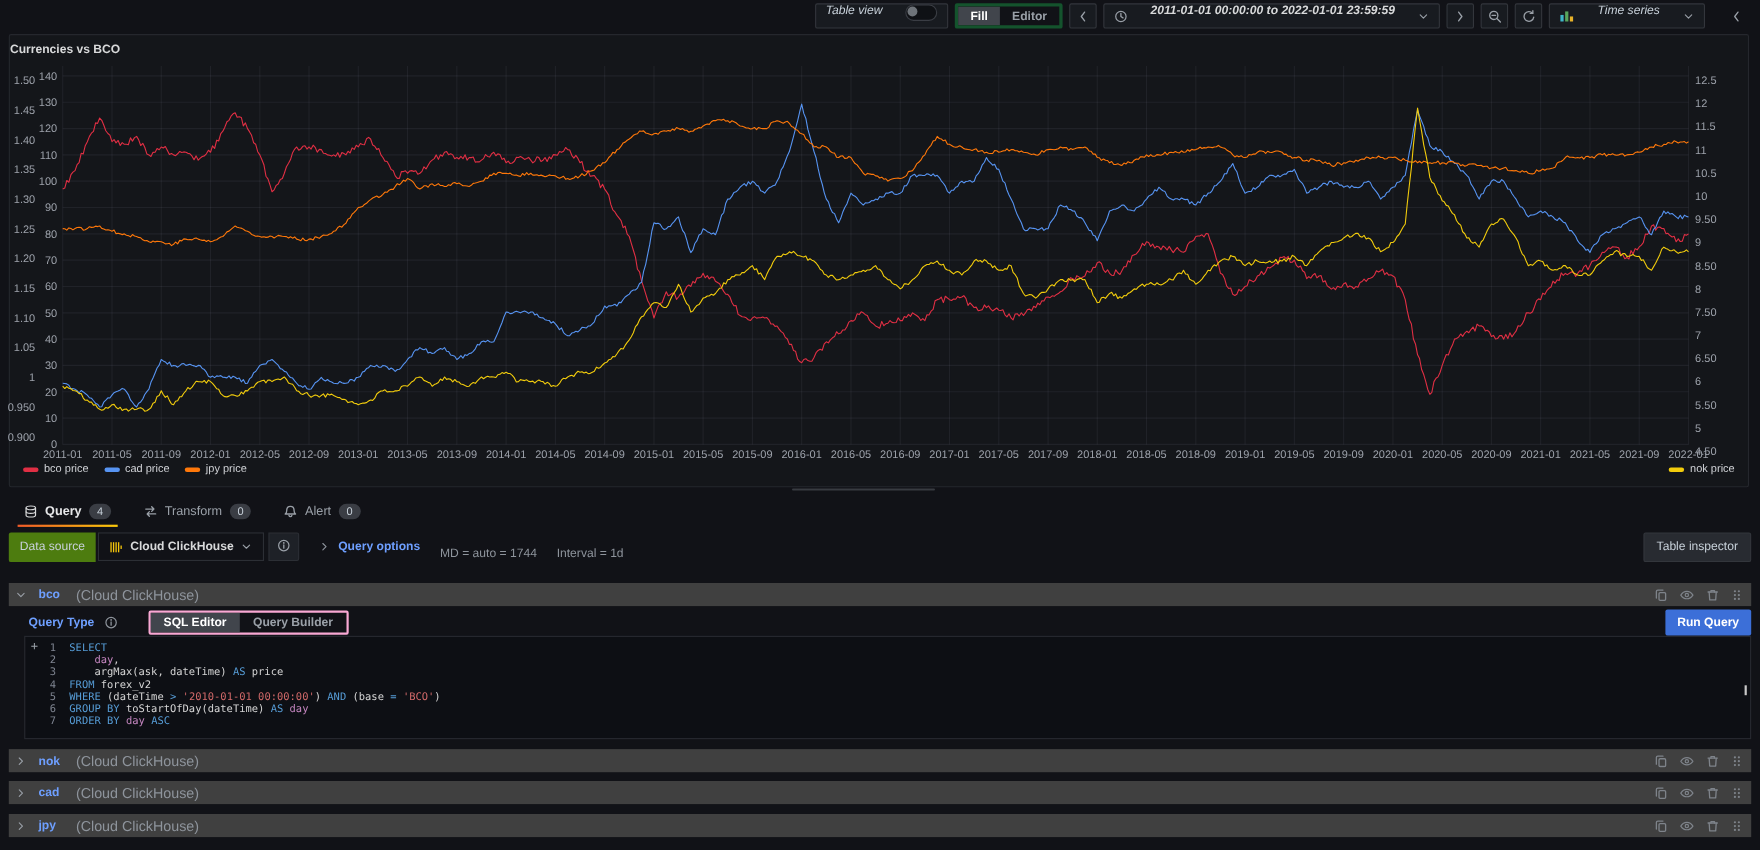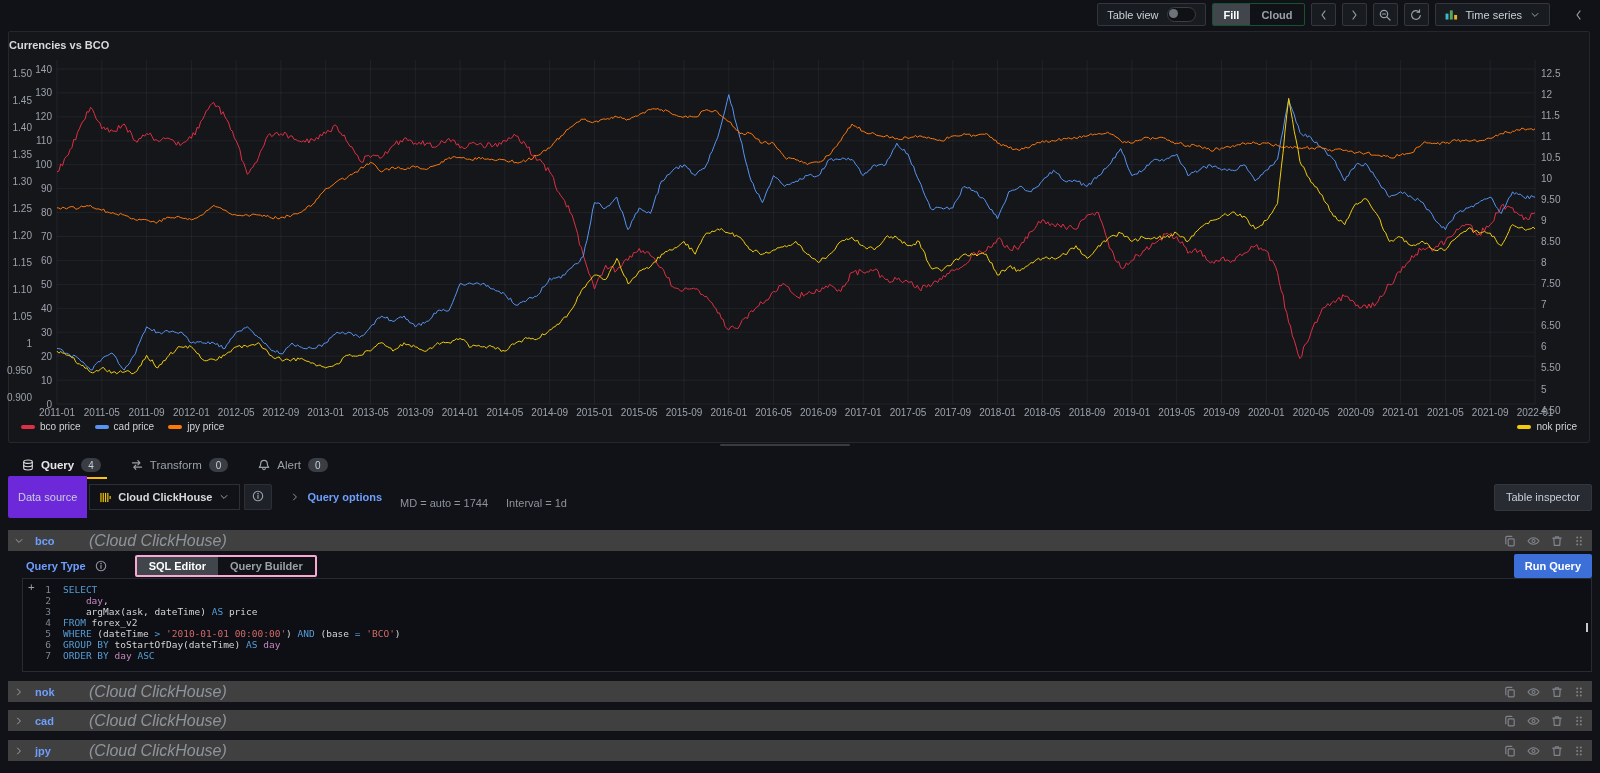--- a/index.html
+++ b/index.html
@@ -4,27 +4,27 @@
 <style>
   html,body{margin:0;padding:0;}
   body{
     width:1600px;height:773px;position:relative;overflow:hidden;
     background:#111217;color:#d8d9da;
     font-family:"Liberation Sans","DejaVu Sans",sans-serif;
     -webkit-font-smoothing:antialiased;
   }
   
   .topbar{position:absolute;top:0;left:0;right:0;height:29px;display:flex;align-items:center;justify-content:flex-end;gap:6px;padding:0 9px;}
-  .tb-box{display:flex;align-items:center;gap:8px;height:23px;padding:0 9px;background:#181b20;border:1px solid #33363c;border-radius:2px;font-size:11px;color:#c7d0d9;box-sizing:border-box;}
+  .tb-box{display:flex;gap:21px;height:23px;padding:0 9px;background:#181b20;border:1px solid #33363c;border-radius:2px;font-size:11px;color:#c7d0d9;box-sizing:border-box;font-style:italic;}
   .tb-btn{width:25px;justify-content:center;padding:0;}
   .tb-box .icon{display:flex;align-items:center;color:#9aa0a8;}
   .tr-text{font-weight:600;color:#d8d9da;white-space:nowrap;}
   .toggle{width:27px;height:13px;border-radius:8px;background:#0f1115;border:1px solid #3a3d44;position:relative;display:inline-block;}
   .toggle .knob{position:absolute;left:1px;top:1px;width:9px;height:9px;border-radius:50%;background:#6e7379;}
-  .seg{display:flex;height:23px;border:1px solid #14532d;border-radius:2px;overflow:hidden;font-size:11px;box-sizing:border-box;}
+  .seg{display:flex;height:23px;border:3px solid #14532d;border-radius:2px;overflow:hidden;font-size:11px;box-sizing:border-box;}
   .seg .on{background:#41454c;color:#fff;font-weight:700;padding:0 11px;display:flex;align-items:center;}
   .seg .off{color:#9aa0a8;padding:0 11px;display:flex;align-items:center;font-weight:600;}
   .tb-collapse{margin-left:10px;border:none;background:transparent;}
   
   .panel{position:absolute;left:8px;top:31px;width:1582px;height:412px;background:#14161a;border:1px solid #25272d;border-radius:2px;box-sizing:border-box;}
   .panel-title{position:absolute;top:7px;left:0;right:0;text-align:left;font-size:11px;font-weight:700;color:#d8d9da;}
   #chart{position:absolute;left:0;top:0;width:1600px;height:450px;pointer-events:none;}
   #chart text{font-family:"Liberation Sans","DejaVu Sans",sans-serif;font-size:10px;fill:#9da2ab;}
   .legend{position:absolute;top:389px;left:12px;right:10px;display:flex;align-items:center;font-size:10px;color:#d0d2d6;font-weight:500;}
   .legend-right{margin-left:auto;display:flex;}
@@ -36,34 +36,34 @@
   
   .tabbar{position:absolute;top:451px;left:10px;display:flex;gap:6px;height:28px;align-items:center;}
   .tab{display:flex;align-items:center;gap:7px;padding:0 12px;font-size:11.5px;color:#9aa0a8;position:relative;height:28px;cursor:default;}
   .tab .icon{display:flex;align-items:center;color:#9aa0a8;}
   .tab.active{color:#e6e7e9;font-weight:700;}
   .tab.active .icon{color:#d8d9da;}
   .tab.active::after{content:"";position:absolute;left:6px;right:6px;bottom:0;height:2px;background:linear-gradient(90deg,#f05a28,#fbca0a);}
   .badge{background:#3a3d44;color:#c7d0d9;font-size:10px;border-radius:9px;padding:1.5px 7px;font-weight:400;}
   
   .ds-row{position:absolute;top:484px;left:8px;right:8px;height:26px;display:flex;align-items:center;font-size:11px;}
-  .ds-label{background:#6d28d9;height:42px;display:flex;align-items:center;padding:0 10px;color:#c7d0d9;border-radius:2px 0 0 2px;font-weight:500;}
+  .ds-label{background:#4d7c0f;height:27px;display:flex;align-items:center;padding:0 10px;color:#c7d0d9;border-radius:2px 0 0 2px;font-weight:500;}
   .ds-picker{display:flex;align-items:center;gap:7px;height:26px;padding:0 10px;background:#111217;border:1px solid #2c2f35;margin-left:2px;color:#d8d9da;font-weight:600;box-sizing:border-box;}
   .ds-picker .icon{display:flex;align-items:center;color:#9aa0a8;}
   .ds-info{width:28px;height:26px;display:flex;align-items:center;justify-content:center;border:1px solid #2c2f35;background:#1e2127;margin-left:4px;color:#9aa0a8;border-radius:0 2px 2px 0;box-sizing:border-box;}
   .qopts{display:flex;align-items:center;gap:7px;margin-left:18px;color:#6e9fff;font-weight:600;}
   .qopts .icon{display:flex;align-items:center;color:#8e949c;}
   .qopt-meta{color:#8e949c;margin-left:18px;margin-top:12px;}
   .ds-spacer{flex:1;}
   .inspector-btn{background:#282b31;border:1px solid #33363c;color:#c7d0d9;height:25px;padding:0 11px;border-radius:2px;font-size:11px;display:flex;align-items:center;font-weight:500;}
   
   .qrow{position:absolute;left:8px;right:8px;height:21px;background:#404040;display:flex;align-items:center;padding:0 6px;box-sizing:border-box;}
   .qcaret{width:15px;color:#9aa0a8;display:flex;align-items:center;}
   .qname{color:#6e9fff;font-size:11px;font-weight:700;width:34px;margin-left:6px;}
-  .qds{color:#8e949c;font-style:italic;font-size:16px;margin-left:20px;}
+  .qds{color:#8e949c;font-size:13px;margin-left:0;}
   .qicons{margin-left:auto;display:flex;gap:11px;color:#7e838a;align-items:center;padding-right:2px;}
   .qicons span{display:flex;align-items:center;}
   
   .qtype-row{position:absolute;top:554px;left:8px;right:8px;height:24px;display:flex;align-items:center;}
   .qtype-label{color:#6e9fff;font-size:11px;font-weight:600;margin-left:18px;}
   .qtype-info{color:#8e949c;margin-left:9px;display:flex;align-items:center;}
   .qtabs{display:flex;margin-left:28px;border:2px solid #f9a8d4;border-radius:2px;overflow:hidden;height:22px;box-sizing:border-box;}
   .qtab{padding:0 12px;display:flex;align-items:center;font-size:11px;color:#9aa0a8;font-weight:600;}
   .qtab.active{background:#41454c;color:#fff;font-weight:700;}
   .run-btn{margin-left:auto;background:#3c6fd8;color:#fff;font-size:11px;font-weight:600;height:24px;padding:0 11px;border-radius:2px;display:flex;align-items:center;}
@@ -85,29 +85,43 @@
 
 <div class="topbar">
   <div class="tb-box">
     <span>Table view</span>
     <span class="toggle">
         <span class="knob"></span>
       </span>
   </div>
   <div class="seg">
     <span class="on">Fill</span>
-    <span class="off">Cloud</span>
+    <span class="off">Editor</span>
   </div>
   <div class="tb-box tb-btn">
       <span class="icon">
         <svg width="9" height="12" viewBox="0 0 9 12">
           <path d="M6 2 3 6l3 4" fill="none" stroke="currentColor" stroke-width="1.2" stroke-linecap="round" stroke-linejoin="round"></path>
         </svg>
       </span>
     </div>
+  <div class="tb-box">
+    <span class="icon">
+        <svg width="12" height="12" viewBox="0 0 12 12">
+          <circle cx="6" cy="6" r="4.7" fill="none" stroke="currentColor" stroke-width="1.1"></circle>
+          <path d="M6 3.3V6l1.9 1.2" fill="none" stroke="currentColor" stroke-width="1.2" stroke-linecap="round" stroke-linejoin="round"></path>
+        </svg>
+      </span>
+    <span class="tr-text">2011-01-01 00:00:00 to 2022-01-01 23:59:59</span>
+    <span class="icon">
+        <svg width="10" height="10" viewBox="0 0 12 12">
+          <path d="M2.5 4.2 6 7.7 9.5 4.2" fill="none" stroke="currentColor" stroke-width="1.2" stroke-linecap="round" stroke-linejoin="round"></path>
+        </svg>
+      </span>
+  </div>
   <div class="tb-box tb-btn">
       <span class="icon">
         <svg width="9" height="12" viewBox="0 0 9 12">
           <path d="M3 2l3 4-3 4" fill="none" stroke="currentColor" stroke-width="1.2" stroke-linecap="round" stroke-linejoin="round"></path>
         </svg>
       </span>
     </div>
   <div class="tb-box tb-btn">
       <span class="icon">
         <svg width="12" height="12" viewBox="0 0 12 12">

